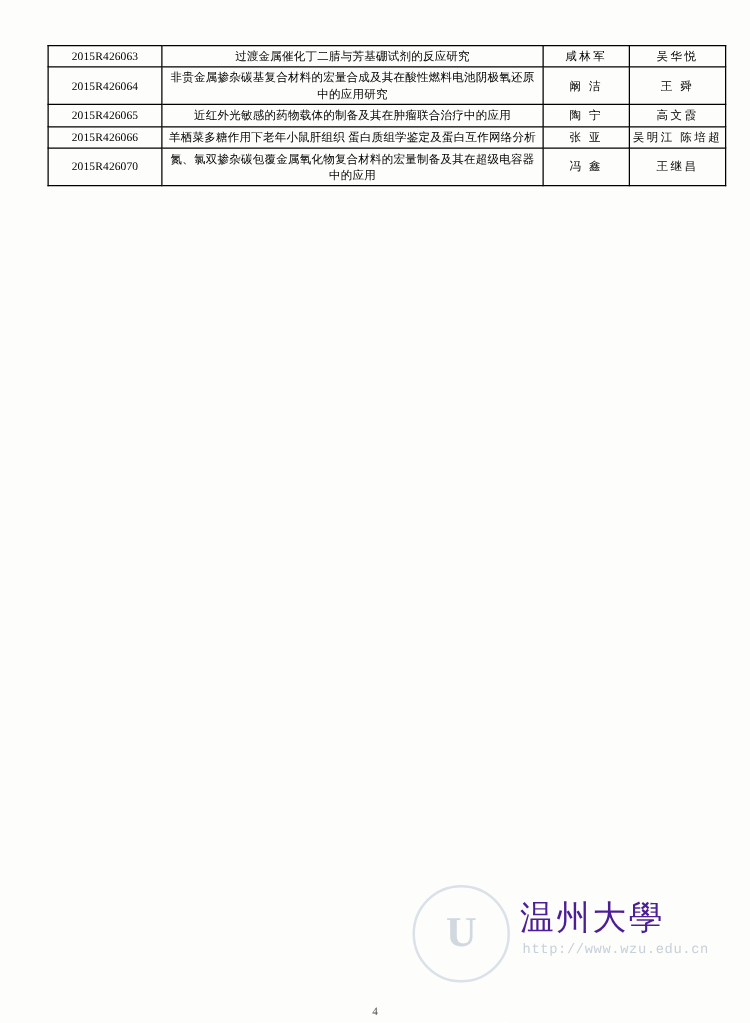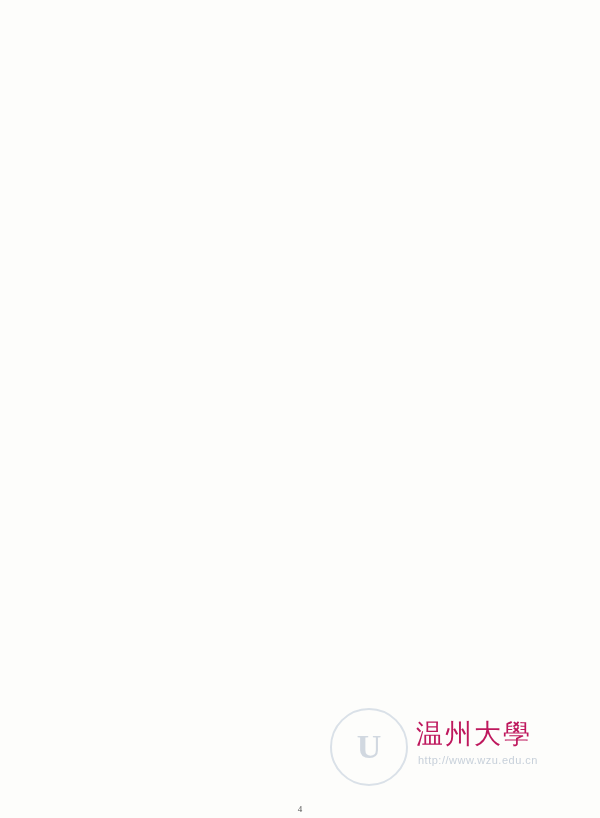--- a/index.html
+++ b/index.html
@@ -90,33 +90,33 @@
     font-size: 34px;
     color: #c3ccd8;
     font-family: "Liberation Serif", "DejaVu Serif", serif;
     font-weight: bold;
   }
   .wm-title {
     position: absolute;
     left: 86px;
     top: 16px;
     font-size: 27px;
-    color: #be185d;
+    color: #4c1d95;
     letter-spacing: 2px;
     font-family: "Liberation Serif", "DejaVu Serif", serif;
     white-space: nowrap;
   }
   .wm-url {
     position: absolute;
     left: 88px;
     top: 54px;
     font-size: 11px;
     color: #c7d0da;
     letter-spacing: 0.5px;
-    font-family: Liberation Sans, sans-serif;
+    font-family: Liberation Mono, monospace;
     white-space: nowrap;
   }
   .page-number {
     position: absolute;
     left: 0;
     right: 0;
     bottom: 4px;
     text-align: center;
     font-size: 9px;
     color: #555;
@@ -124,27 +124,57 @@
 </style>
 </head>
 <body>
 
 <div id="page">
 
   <div class="table-wrap">
     <table class="doc-table">
       <tbody>
 
+        <tr>
+          <td class="col-code">2015R426063</td>
+          <td class="col-title">过渡金属催化丁二腈与芳基硼试剂的反应研究</td>
+          <td class="col-a">咸林军</td>
+          <td class="col-b">吴华悦</td>
+        </tr>
+
+        <tr>
+          <td class="col-code">2015R426064</td>
+          <td class="col-title">非贵金属掺杂碳基复合材料的宏量合成及其在酸性燃料电池阴极氧还原中的应用研究</td>
+          <td class="col-a">阚 洁</td>
+          <td class="col-b">王 舜</td>
+        </tr>
+
+        <tr>
+          <td class="col-code">2015R426065</td>
+          <td class="col-title">近红外光敏感的药物载体的制备及其在肿瘤联合治疗中的应用</td>
+          <td class="col-a">陶 宁</td>
+          <td class="col-b">高文霞</td>
+        </tr>
+
+        <tr>
+          <td class="col-code">2015R426066</td>
+          <td class="col-title">羊栖菜多糖作用下老年小鼠肝组织   蛋白质组学鉴定及蛋白互作网络分析</td>
+          <td class="col-a">张 亚</td>
+          <td class="col-b">吴明江 陈培超</td>
+        </tr>
 
 
 
 
-
-
-
+        <tr>
+          <td class="col-code">2015R426070</td>
+          <td class="col-title">氮、氯双掺杂碳包覆金属氧化物复合材料的宏量制备及其在超级电容器中的应用</td>
+          <td class="col-a">冯 鑫</td>
+          <td class="col-b">王继昌</td>
+        </tr>
 
 
 
       </tbody>
     </table>
   </div>
 
   <div class="watermark">
     <div class="seal">
       <div class="seal-inner">U</div>

